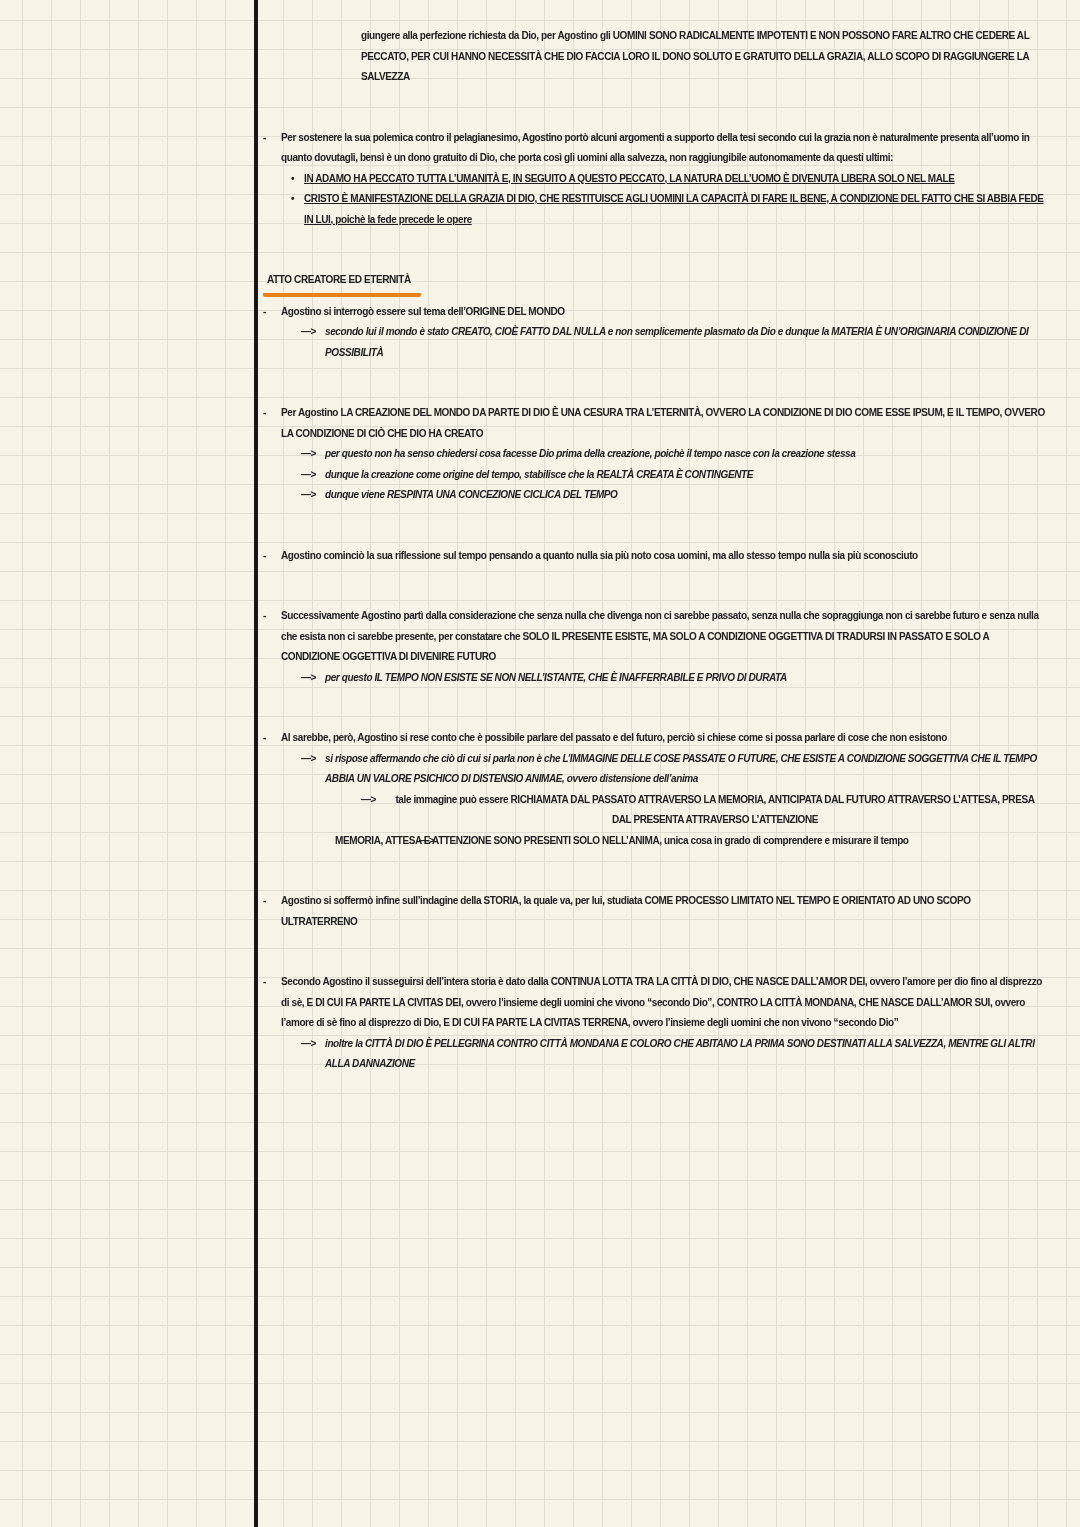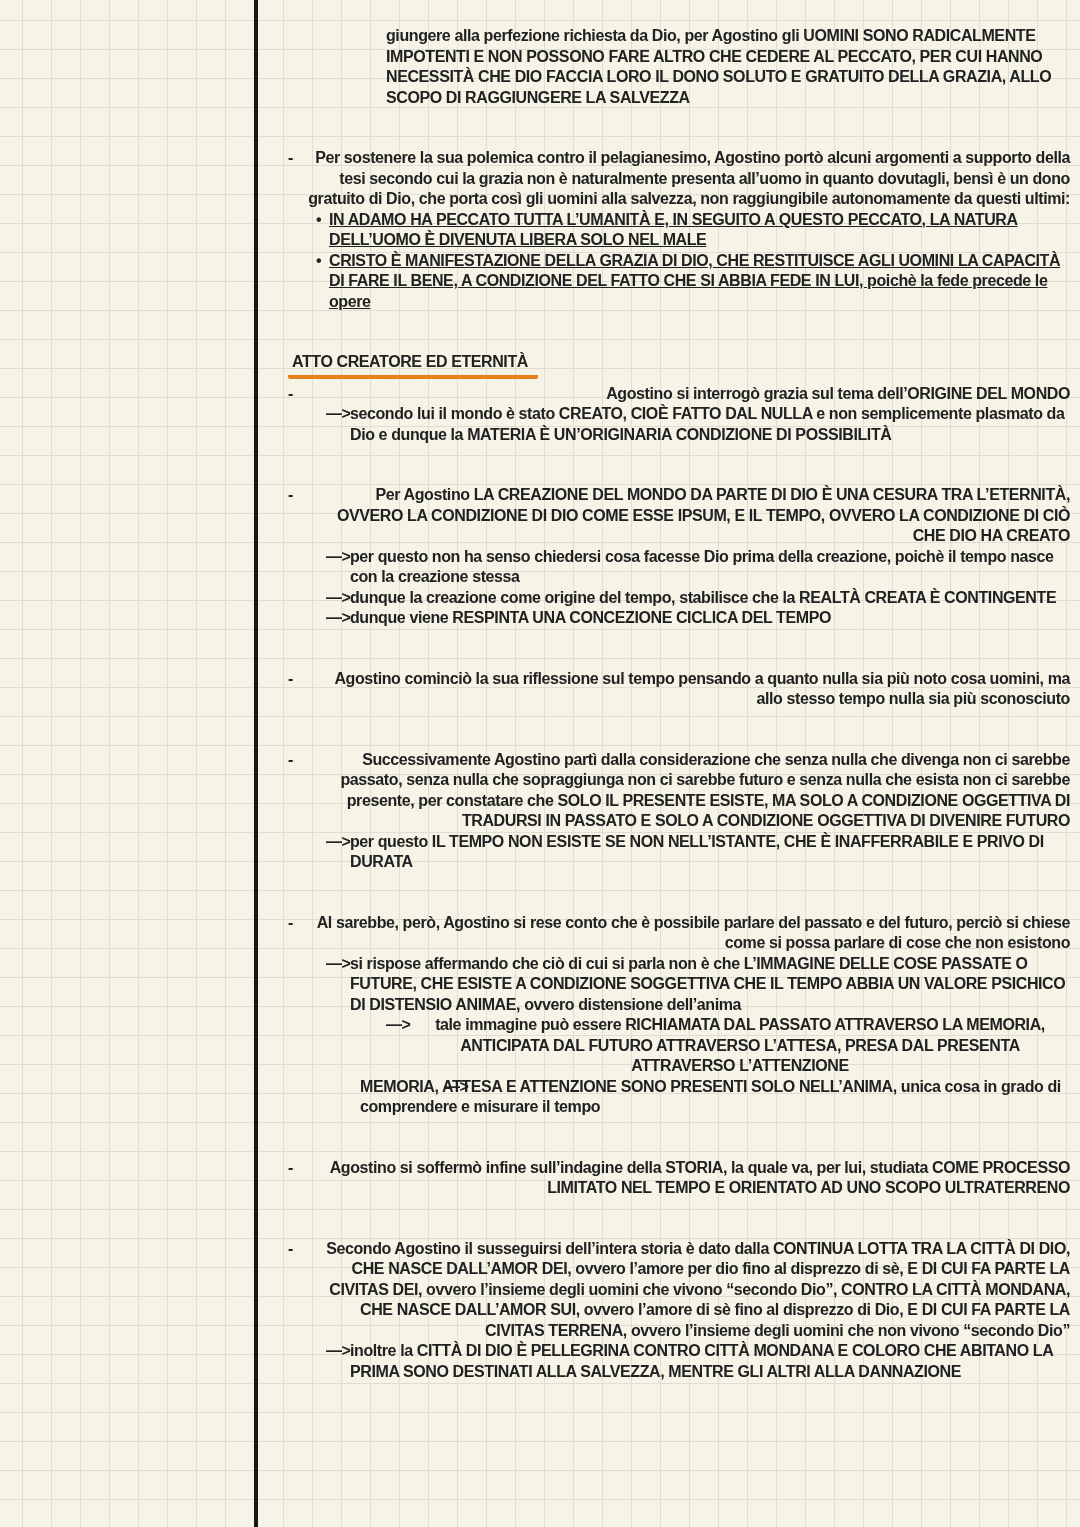--- a/index.html
+++ b/index.html
@@ -15,44 +15,44 @@
       linear-gradient(to right, #dedfd2 1px, transparent 1px),
       linear-gradient(to bottom, #dedfd2 1px, transparent 1px);
     background-size:29px 29px;
     background-position:-7px -9px;
   }
   .margin-line{
     position:absolute;left:254px;top:0;width:4px;height:100%;
     background:#171717;
   }
   .content{
-    position:absolute;left:288px;top:26px;width:782px;
+    position:absolute;left:263px;top:26px;width:782px;
     color:#212121;
-    font-size:16px;line-height:20.5px;font-weight:700;
+    font-size:10px;line-height:20.5px;font-weight:700;
     letter-spacing:-0.4px;
   }
   .sec{margin-top:40px;}
   .sec:first-child{margin-top:0;}
   .sec-heading{margin-bottom:5px;}
   .h-txt{
     display:inline-block;
     padding:0 10px 2px 4px;
     border-bottom:4px solid #e8811c;
     border-radius:2px;
   }
   .item{position:relative;}
   .item.gap{margin-top:40px;}
   .marker{position:absolute;top:0;white-space:nowrap;}
   .plain .txt{margin-left:98px;}
   .dash  .marker{left:0;}
-  .dash  .txt{margin-left:18px;text-align:right;}
+  .dash  .txt{margin-left:18px;}
   .bullet .marker{left:28px;}
   .bullet .txt{margin-left:41px;text-decoration:underline;}
   .arrow1 .marker{left:38px;}
-  .arrow1 .txt{margin-left:62px;}
+  .arrow1 .txt{margin-left:62px;font-style:italic;}
   .arrow2 .marker{left:98px;}
   .arrow2 .txt{margin-left:122px;text-align:center;}
   .arrow3 .marker{left:156px;}
   .arrow3 .txt{margin-left:72px;}
 </style>
 </head>
 <body>
 
 <div class="page">
   <div class="margin-line"></div>
@@ -76,21 +76,21 @@
         <div class="txt">CRISTO È MANIFESTAZIONE DELLA GRAZIA DI DIO, CHE RESTITUISCE AGLI UOMINI LA CAPACITÀ DI FARE IL BENE, A CONDIZIONE DEL FATTO CHE SI ABBIA FEDE IN LUI, poichè la fede precede le opere</div>
       </div>
     </section>
 
     <section class="sec">
       <div class="sec-heading">
         <span class="h-txt">ATTO CREATORE ED ETERNITÀ</span>
       </div>
       <div class="item dash">
         <span class="marker">-</span>
-        <div class="txt">Agostino si interrogò grazia sul tema dell’ORIGINE DEL MONDO</div>
+        <div class="txt">Agostino si interrogò essere sul tema dell’ORIGINE DEL MONDO</div>
       </div>
       <div class="item arrow1">
         <span class="marker">—&gt;</span>
         <div class="txt">secondo lui il mondo è stato CREATO, CIOÈ FATTO DAL NULLA e non semplicemente plasmato da Dio e dunque la MATERIA È UN’ORIGINARIA CONDIZIONE DI POSSIBILITÀ</div>
       </div>
       <div class="item dash gap">
         <span class="marker">-</span>
         <div class="txt">Per Agostino LA CREAZIONE DEL MONDO DA PARTE DI DIO È UNA CESURA TRA L’ETERNITÀ, OVVERO LA CONDIZIONE DI DIO COME ESSE IPSUM, E IL TEMPO, OVVERO LA CONDIZIONE DI CIÒ CHE DIO HA CREATO</div>
       </div>
       <div class="item arrow1">

